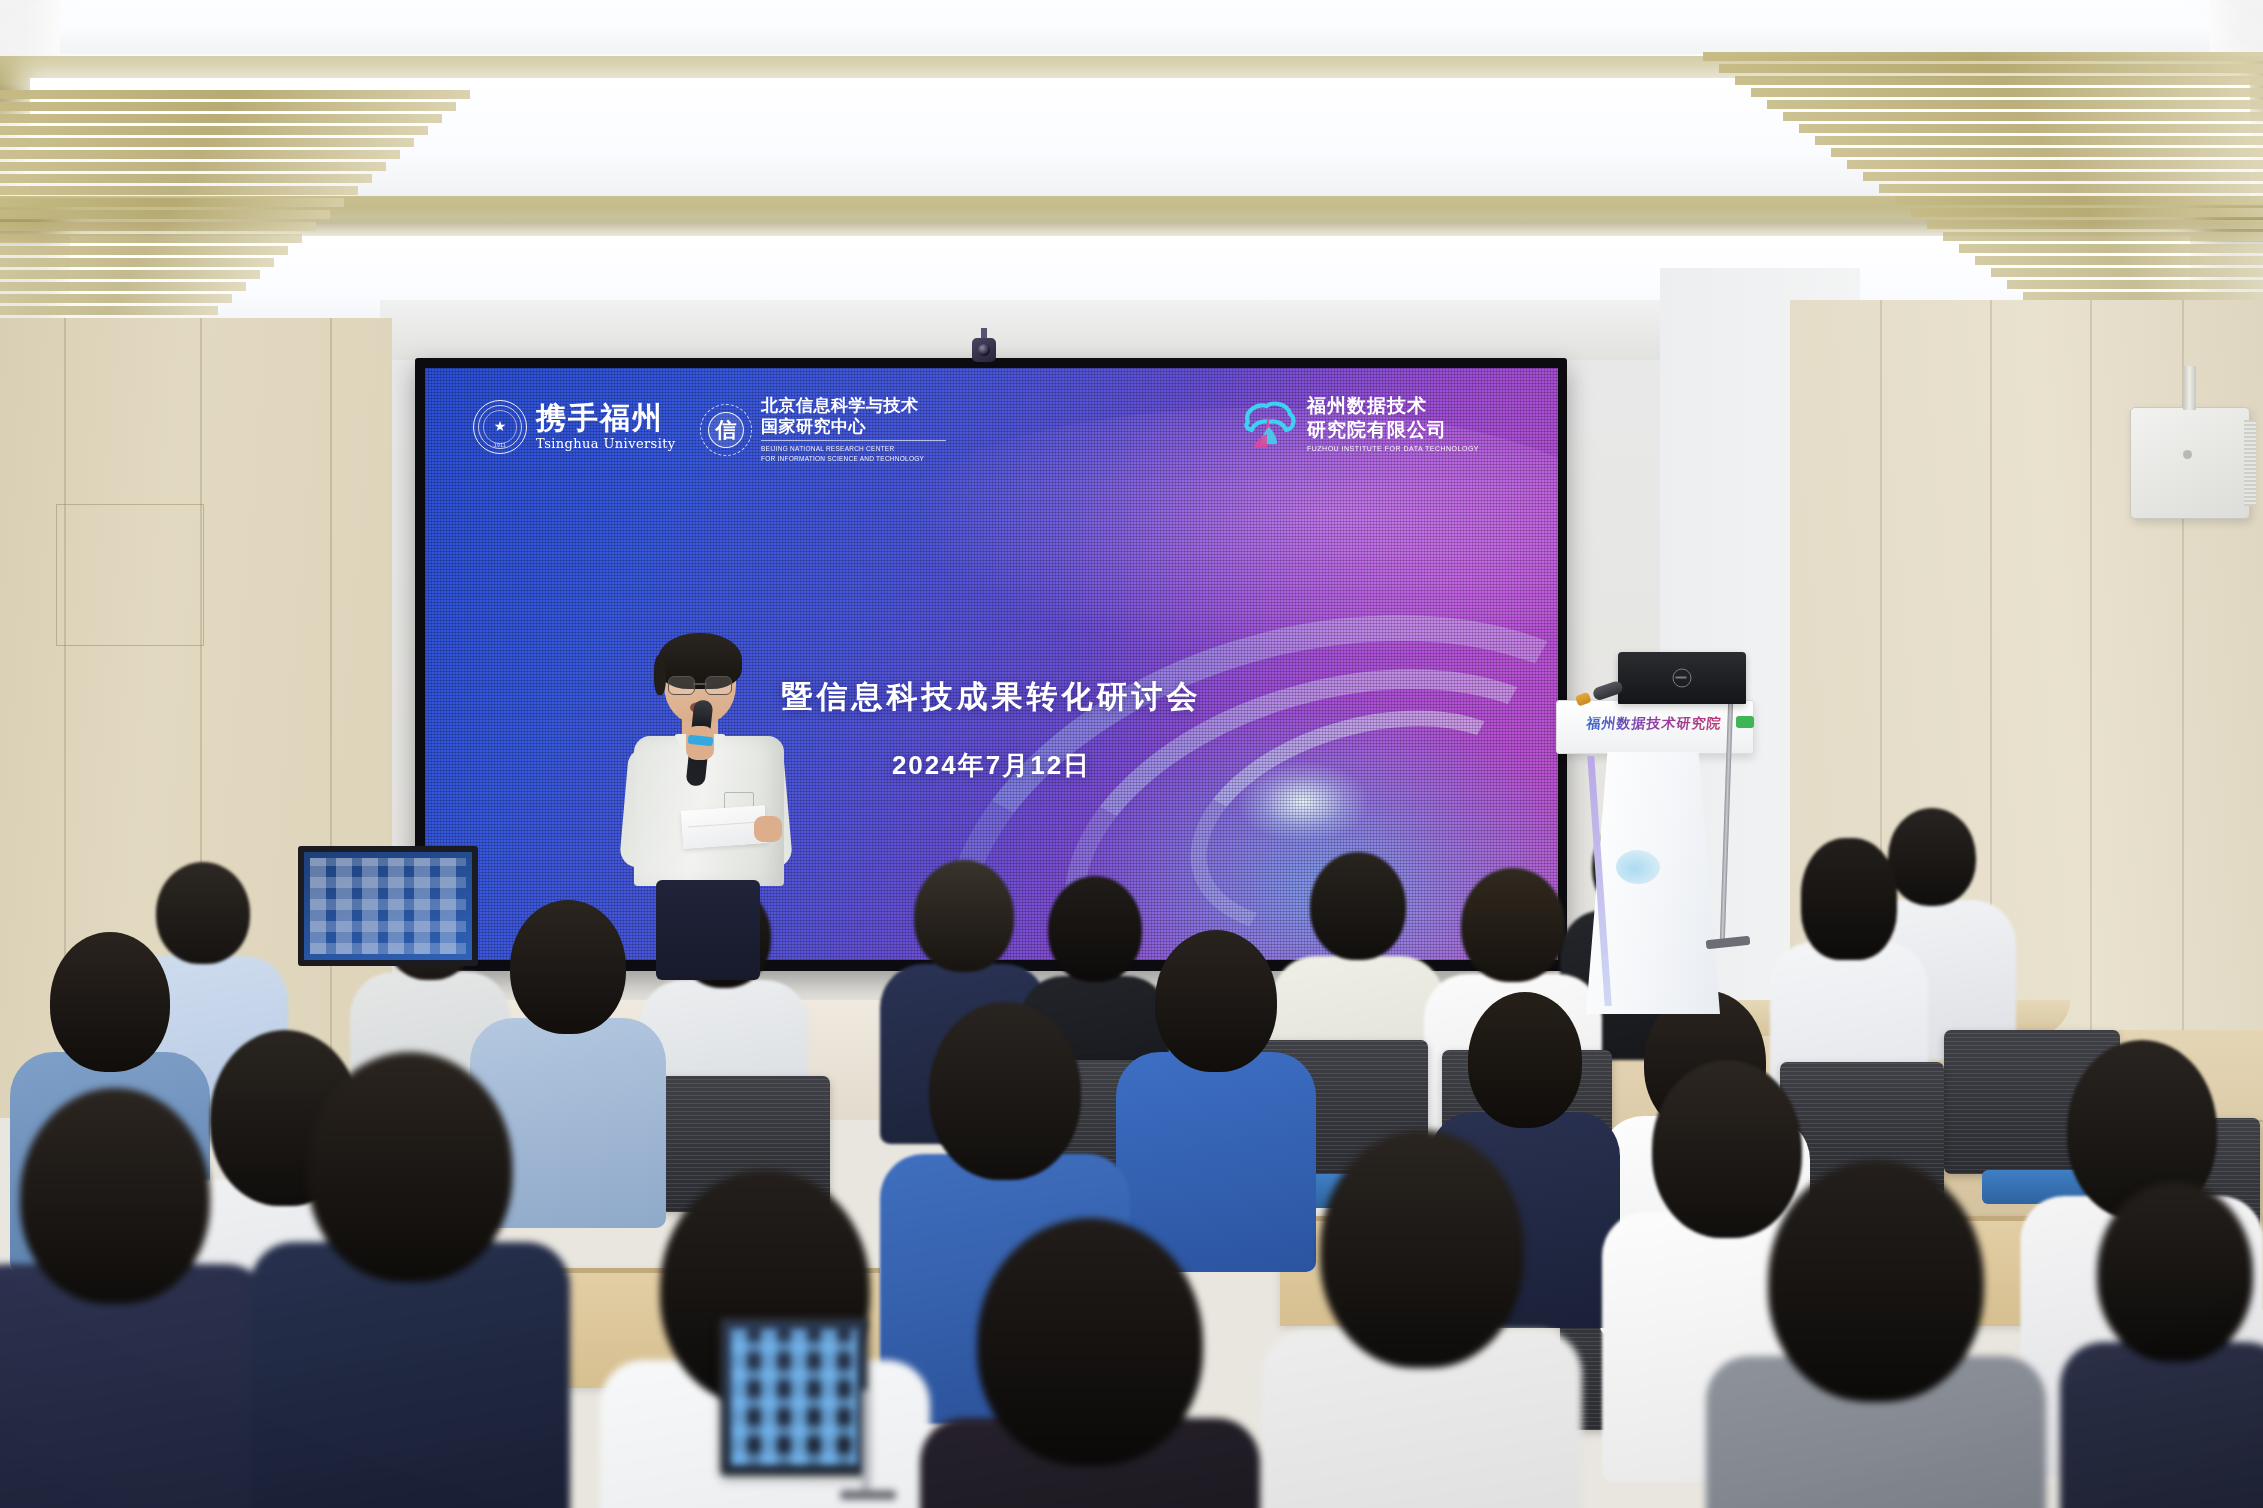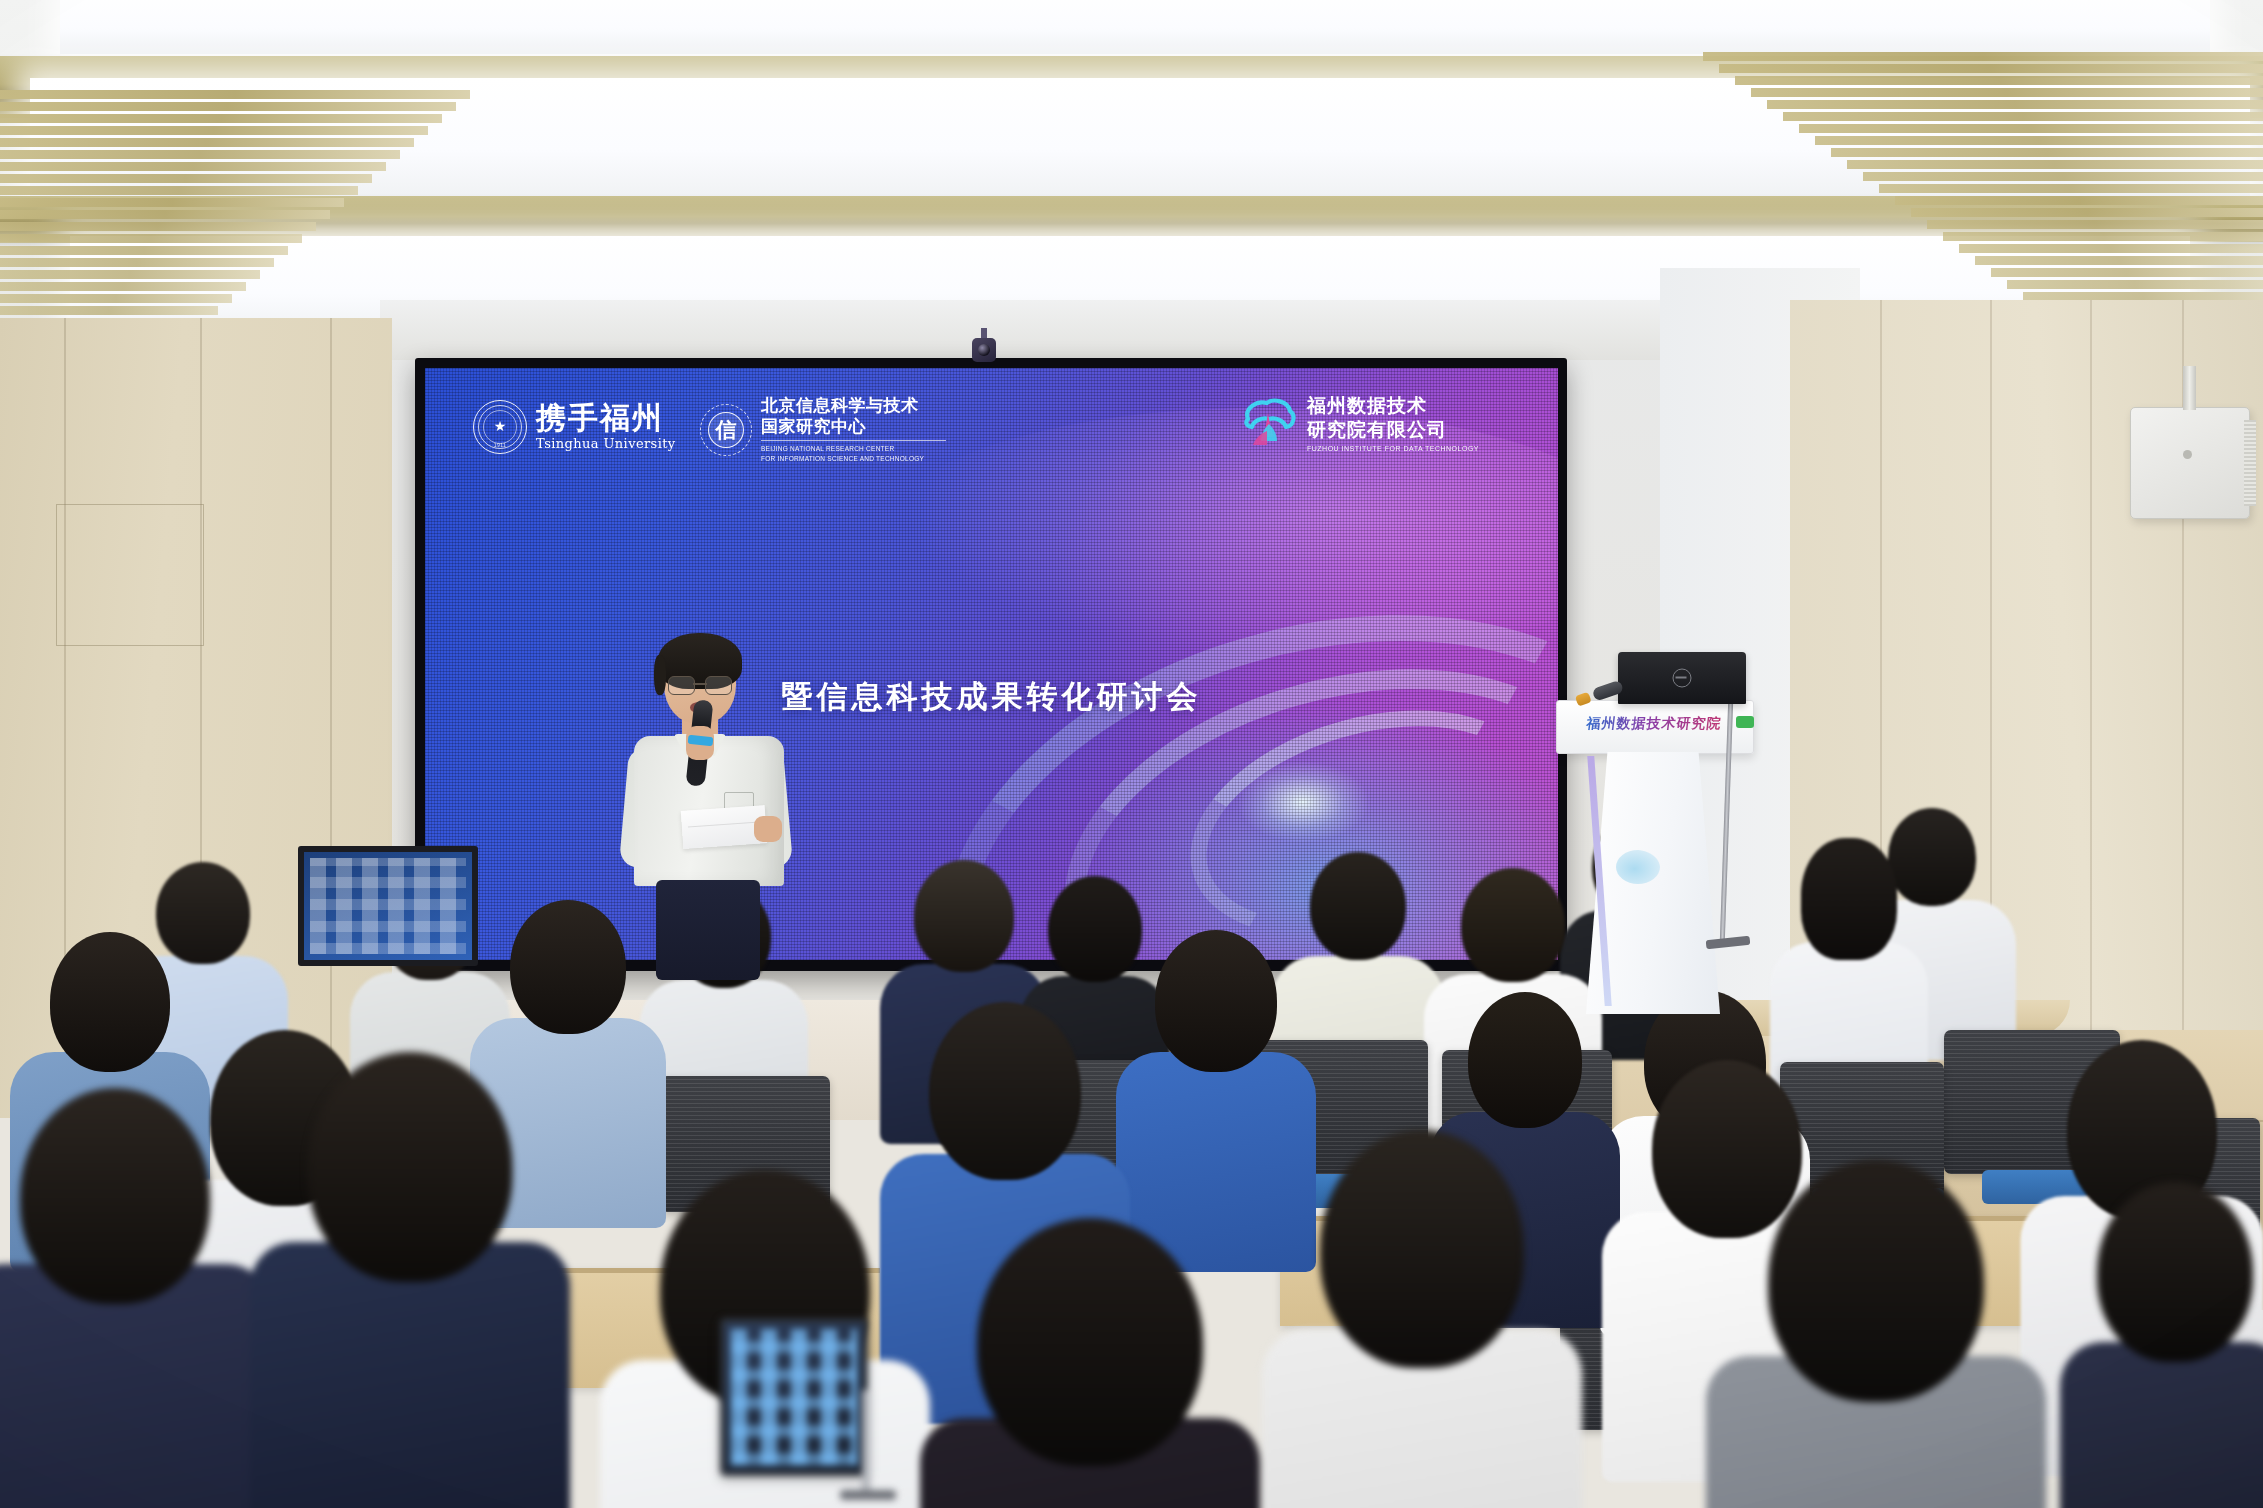--- a/index.html
+++ b/index.html
@@ -94,21 +94,21 @@
   .topsweep{position:absolute;right:-80px;top:40px;width:760px;height:260px;
     border-radius:50%;
     background:radial-gradient(ellipse at 60% 40%,rgba(185,120,235,.45),rgba(185,120,235,0) 66%);
     mix-blend-mode:screen;pointer-events:none;}
 
   
   .logobar{position:absolute;left:0;top:14px;width:100%;height:86px;z-index:4;}
   .logo-group{position:absolute;display:flex;align-items:center;gap:9px;}
   .lg-tsinghua{left:48px;top:18px;}
   .lg-bnrist{left:275px;top:14px;}
-  .lg-fuzhou{left:815px;top:12px;}
+  .lg-fuzhou{left:815px;top:12px;align-items:flex-end;}
 
   .seal{width:52px;height:52px;border-radius:50%;
     border:1.6px solid rgba(255,255,255,.92);position:relative;flex:0 0 auto;}
   .seal:before{content:"";position:absolute;inset:4px;border-radius:50%;
     border:1px solid rgba(255,255,255,.75);}
   .seal:after{content:"";position:absolute;inset:9px;border-radius:50%;
     border:1px solid rgba(255,255,255,.55);}
   .seal .star{position:absolute;left:50%;top:50%;transform:translate(-50%,-54%);
     color:#fff;font-size:14px;line-height:1;}
   .seal .yr{position:absolute;left:0;right:0;bottom:5px;text-align:center;
@@ -425,20 +425,21 @@
           </div>
           <div>
             <div class="fz-cn">福州数据技术</div>
             <div class="fz-cn">研究院有限公司</div>
             <div class="fz-en">FUZHOU INSTITUTE FOR DATA TECHNOLOGY</div>
           </div>
         </div>
       </div>
 
       <div class="sub">暨信息科技成果转化研讨会</div>
+      <div class="date">2024年7月12日</div>
     </div>
   </div>
 
   <div class="stage"></div>
   <div class="floor"></div>
   <div class="stage-edge"></div>
   <div class="floor-line"></div>
 
   <div class="podium">
     <div class="laptop">

